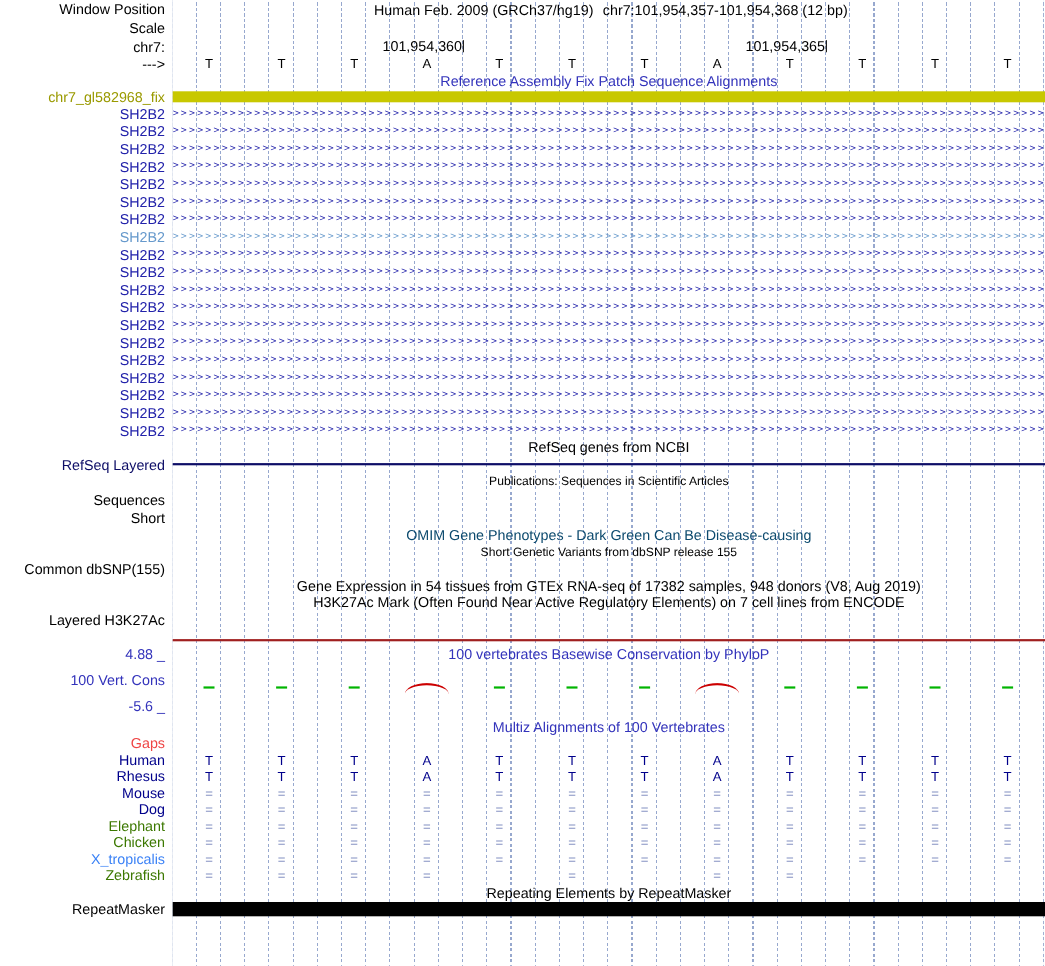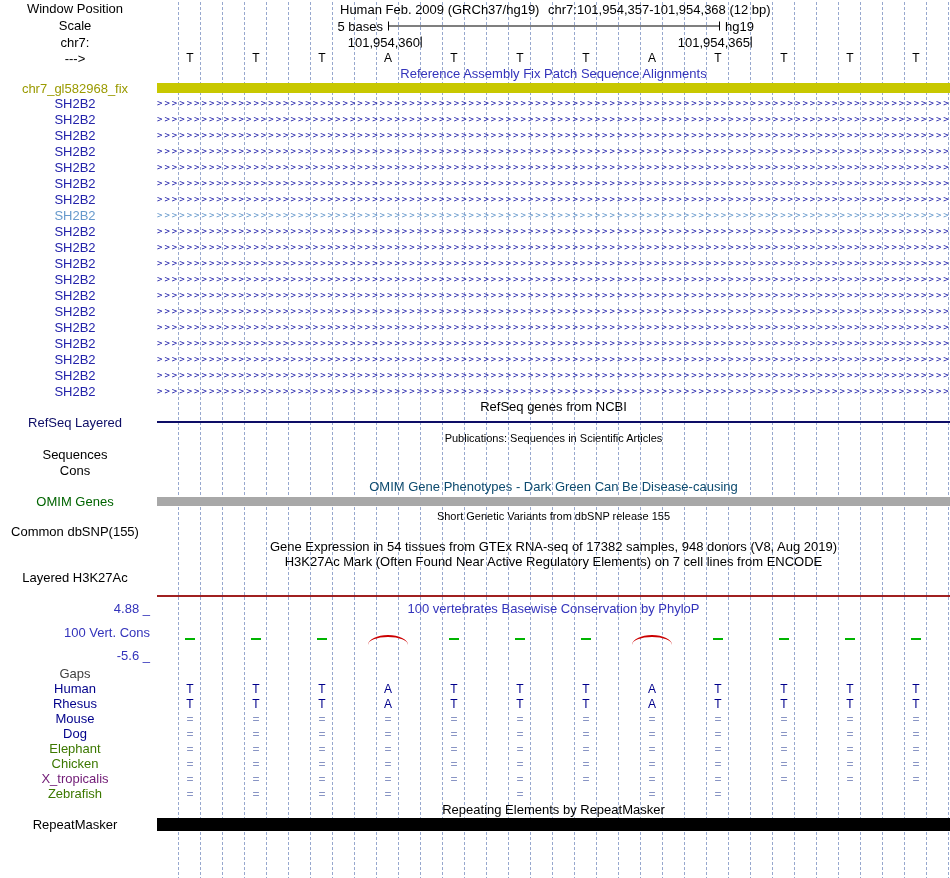--- a/index.html
+++ b/index.html
@@ -4,21 +4,21 @@
 <style>
   html,body{margin:0;padding:0;}
   body{width:950px;height:878px;font-family:"Liberation Sans",sans-serif;font-size:13px;color:#000;background:#fff;overflow:hidden;}
   .browser{position:relative;width:950px;height:878px;}
   .grid{position:absolute;left:157px;top:0;width:792px;height:878px;z-index:0;
     background-image:
       repeating-linear-gradient(to bottom,#fff 0 2px,transparent 2px 5px),
       repeating-linear-gradient(to right,transparent 0 21px,#97A8CE 21px 22px);}
   .rows{position:relative;z-index:1;}
   .row{display:flex;align-items:center;}
-  .label{width:150px;flex:none;text-align:center;padding-right:7px;white-space:nowrap;overflow:hidden;}
+  .label{width:150px;flex:none;text-align:right;padding-right:7px;white-space:nowrap;overflow:hidden;}
   .track{width:793px;flex:none;position:relative;height:100%;display:flex;align-items:center;}
   .track.title{justify-content:center;}
   .t13{font-size:13px;}
   .t11{font-size:11px;}
   .h13{height:13px}.h14{height:14px}.h15{height:15px}.h16{height:16px}.h17{height:17px}.h68{height:68px}
   .slot{width:66px;flex:none;text-align:center;font-size:12px;}
   .bar{width:100%;}
   .hline{width:100%;}
   .arrow-track{display:block;overflow:hidden;white-space:nowrap;font-family:"DejaVu Sans Mono",monospace;font-size:9px;letter-spacing:2px;line-height:16px;}
   .abs{position:absolute;top:50%;transform:translateY(-50%);white-space:nowrap;}
@@ -44,25 +44,20 @@
     <div class="row h17">
       <div class="label">Window Position</div>
       <div class="track">
         <span class="abs t13" style="left:183px">Human Feb. 2009 (GRCh37/hg19)</span>
         <span class="abs t13" style="left:391px">chr7:101,954,357-101,954,368 (12 bp)</span>
       </div>
     </div>
 
     <div class="row h17">
       <div class="label">Scale</div>
-      <div class="track">
-        <span class="abs" style="left:0;width:226px;text-align:right;">5 bases</span>
-        <div class="scale-line"></div>
-        <span class="abs" style="left:568px">hg19</span>
-      </div>
     </div>
 
     <div class="row h16">
       <div class="label">chr7:</div>
       <div class="track">
         <span class="coord" style="left:265px">
             <span>101,954,360</span>
             <span class="tick"></span>
           </span>
         <span class="coord" style="left:595px">
@@ -199,34 +194,28 @@
       <div class="label"></div>
       <div class="track title">
           <span class="t11">Publications: Sequences in Scientific Articles</span>
         </div>
     </div>
     <div class="row h16">
       <div class="label">Sequences</div>
       <div class="track"></div>
     </div>
     <div class="row h16">
-      <div class="label">Cons</div>
+      <div class="label">Short</div>
       <div class="track"></div>
     </div>
 
     <div class="row h16">
       <div class="label"></div>
       <div class="track title">
           <span class="t13" style="color: #0c4a6e;">OMIM Gene Phenotypes - Dark Green Can Be Disease-causing</span>
-        </div>
-    </div>
-    <div class="row h14">
-      <div class="label" style="color: rgb(0, 100, 0);">OMIM Genes</div>
-      <div class="track">
-          <div class="bar" style="height: 9px; background: rgb(168, 168, 168);"></div>
         </div>
     </div>
 
     <div class="row h16">
       <div class="label"></div>
       <div class="track title">
           <span class="t11">Short Genetic Variants from dbSNP release 155</span>
         </div>
     </div>
     <div class="row h14">
@@ -299,22 +288,28 @@
             <span class="slot">
               <div class="dash" style="background: rgb(0, 180, 0);"></div>
             </span>
             <span class="slot">
               <div class="dash" style="background: rgb(0, 180, 0);"></div>
             </span>
           </div>
       </div>
     </div>
 
+    <div class="row h16">
+      <div class="label"></div>
+      <div class="track title">
+          <span class="t13" style="color: rgb(51, 51, 187);">Multiz Alignments of 100 Vertebrates</span>
+        </div>
+    </div>
     <div class="row h15">
-      <div class="label" style="color: #404040;">Gaps</div>
+      <div class="label" style="color: #ef4444;">Gaps</div>
       <div class="track"></div>
     </div>
     <div id="species-rows">
         <div class="row h15">
           <div class="label" style="color: rgb(0, 0, 139);">Human</div>
           <div class="track">
             <span class="slot" style="color: rgb(0, 0, 139);">T</span>
             <span class="slot" style="color: rgb(0, 0, 139);">T</span>
             <span class="slot" style="color: rgb(0, 0, 139);">T</span>
             <span class="slot" style="color: rgb(0, 0, 139);">A</span>
@@ -407,21 +402,21 @@
             <span class="slot" style="color: rgb(136, 148, 196);">=</span>
             <span class="slot" style="color: rgb(136, 148, 196);">=</span>
             <span class="slot" style="color: rgb(136, 148, 196);">=</span>
             <span class="slot" style="color: rgb(136, 148, 196);">=</span>
             <span class="slot" style="color: rgb(136, 148, 196);">=</span>
             <span class="slot" style="color: rgb(136, 148, 196);">=</span>
             <span class="slot" style="color: rgb(136, 148, 196);">=</span>
           </div>
         </div>
         <div class="row h15">
-          <div class="label" style="color: #701a75;">X_tropicalis</div>
+          <div class="label" style="color: #3b82f6;">X_tropicalis</div>
           <div class="track">
             <span class="slot" style="color: rgb(136, 148, 196);">=</span>
             <span class="slot" style="color: rgb(136, 148, 196);">=</span>
             <span class="slot" style="color: rgb(136, 148, 196);">=</span>
             <span class="slot" style="color: rgb(136, 148, 196);">=</span>
             <span class="slot" style="color: rgb(136, 148, 196);">=</span>
             <span class="slot" style="color: rgb(136, 148, 196);">=</span>
             <span class="slot" style="color: rgb(136, 148, 196);">=</span>
             <span class="slot" style="color: rgb(136, 148, 196);">=</span>
             <span class="slot" style="color: rgb(136, 148, 196);">=</span>

